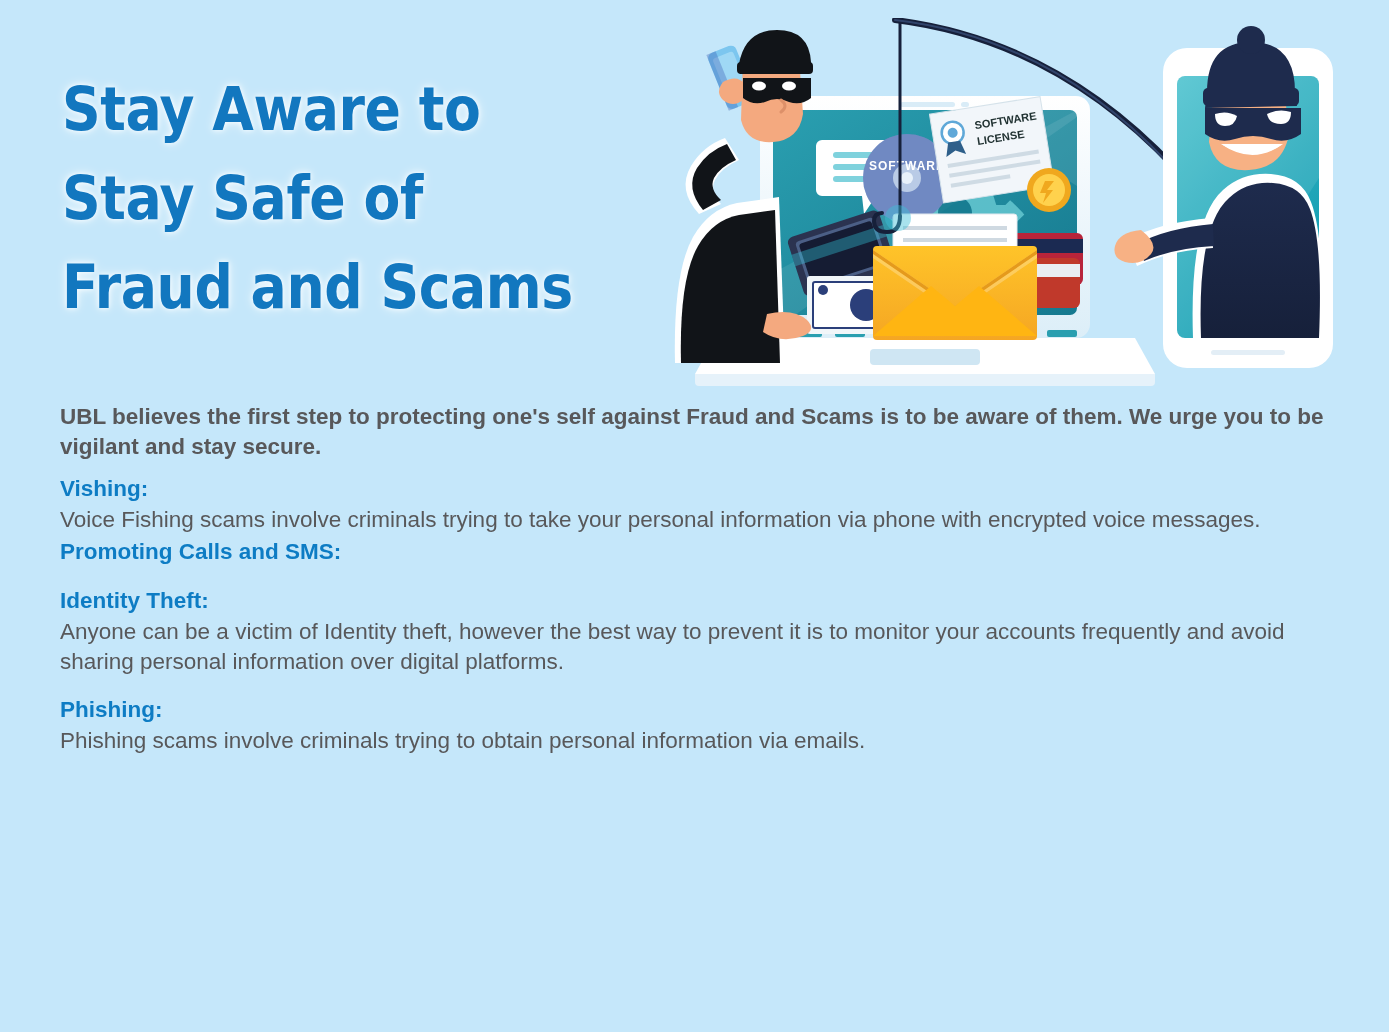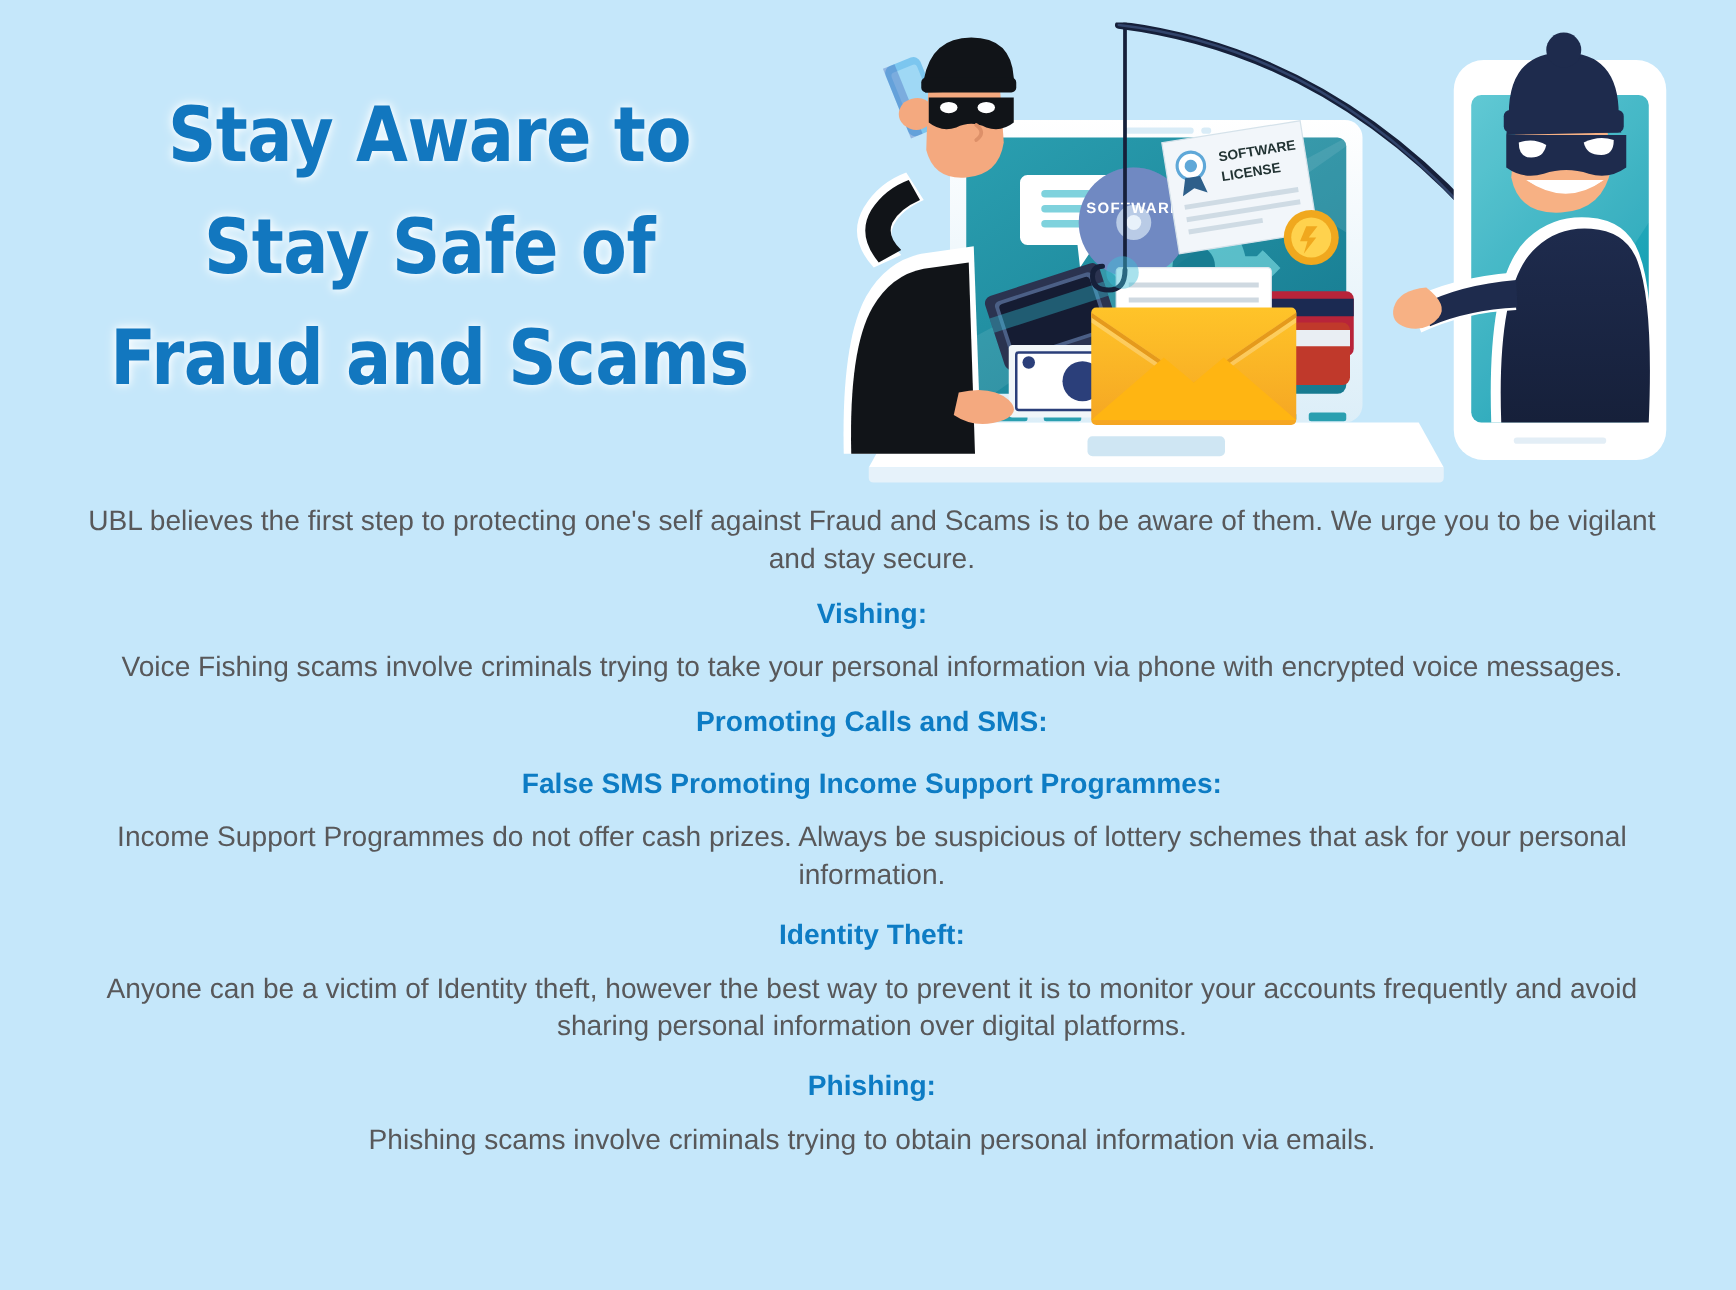--- a/index.html
+++ b/index.html
@@ -2,21 +2,21 @@
 <html><head>
 <meta charset="utf-8">
 <style>
   html,body{margin:0;padding:0;}
   body{
     width:1389px;height:1032px;
     background:#c5e7fa;
     font-family:"Liberation Sans","DejaVu Sans",sans-serif;
     overflow:hidden;position:relative;
   }
-  #page{position:relative;width:1389px;height:928px;overflow:hidden;text-align:center;}
+  #page{position:relative;width:1389px;height:928px;overflow:hidden;}
 
   
   .hero{position:absolute;left:0;top:0;width:1389px;height:392px;}
   .title{
     position:absolute;left:62px;top:64px;width:640px;
     color:#1277bf;
     font-family:"DejaVu Sans","Liberation Sans",sans-serif;
     font-weight:bold;
     font-size:61px;
     line-height:89px;
@@ -33,28 +33,28 @@
   .art svg{display:block;width:700px;height:372px;}
 
   
   .copy{position:absolute;left:60px;top:402px;width:1275px;}
   .para{
     color:#58585a;
     font-size:22.5px;
     line-height:30px;
     margin:0;
   }
-  .intro{margin-bottom:10px;}
+  .intro{margin-bottom:10px;font-weight:bold;}
   .section-gap{margin-top:16px;}
   .heading{
     color:#0d7cc4;
     font-weight:bold;
     font-size:22.5px;
     line-height:33px;
-    margin:12px;
+    margin:0;
   }
 </style>
 </head>
 <body style="background: rgb(197, 231, 250);">
 
 <div id="page">
 
   <div class="hero">
 
     <div class="title">
@@ -277,24 +277,20 @@
 
     <div>
       <p class="heading">Vishing:</p>
       <p class="para">Voice Fishing scams involve criminals trying to take your personal information via phone with encrypted voice messages.</p>
     </div>
 
     <div>
       <p class="heading">Promoting Calls and SMS:</p>
     </div>
 
-    <div class="section-gap">
-      <p class="heading">False SMS Promoting Income Support Programmes:</p>
-      <p class="para">Income Support Programmes do not offer cash prizes. Always be suspicious of lottery schemes that ask for your personal information.</p>
-    </div>
 
 
     <div class="section-gap">
       <p class="heading">Identity Theft:</p>
       <p class="para">Anyone can be a victim of Identity theft, however the best way to prevent it is to monitor your accounts frequently and avoid sharing personal information over digital platforms.</p>
     </div>
 
     <div class="section-gap">
       <p class="heading">Phishing:</p>
       <p class="para">Phishing scams involve criminals trying to obtain personal information via emails.</p>

